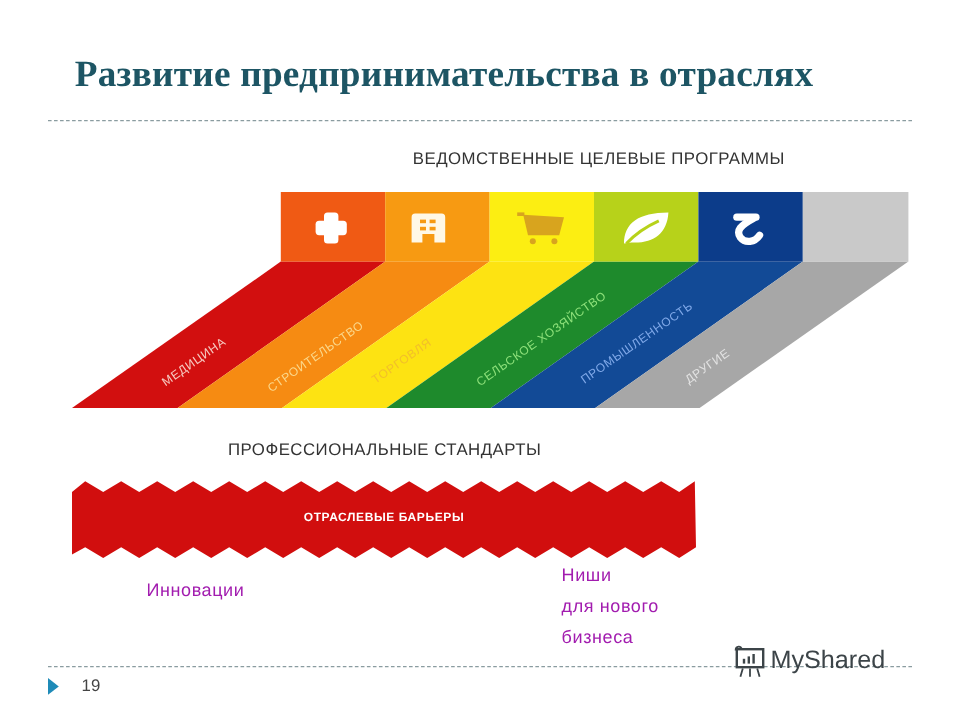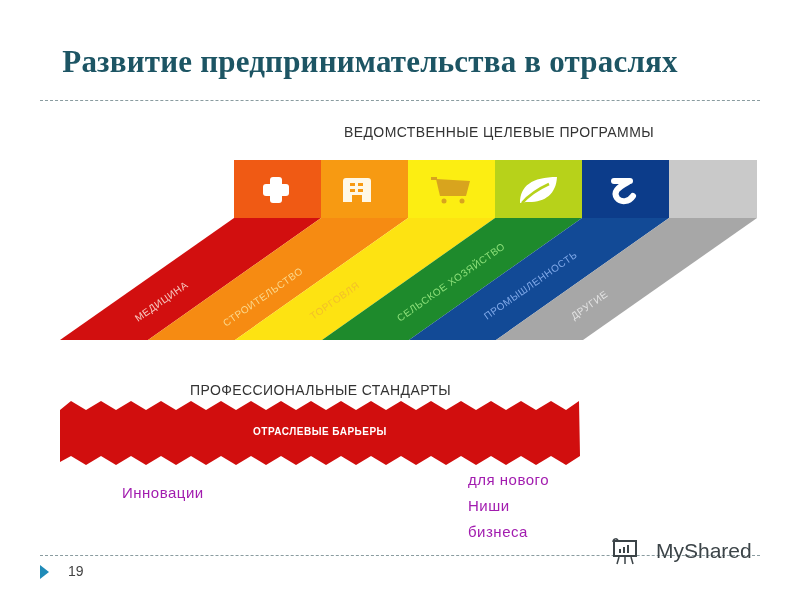--- a/index.html
+++ b/index.html
@@ -3,29 +3,29 @@
   <meta charset="utf-8">
   <style>
     html, body { margin: 0; padding: 0; }
     body { width: 800px; height: 600px; background: #ffffff; position: relative; overflow: hidden; font-family: "Liberation Sans", sans-serif; }
     .title { position: absolute; left: 0; top: 44px; width: 740px; text-align: center; font-family: "Liberation Serif", serif; font-weight: bold; font-size: 31px; color: #1d5564; letter-spacing: 0.2px; }
     .rule { position: absolute; left: 40px; width: 720px; height: 0; border-top: 1px dashed #8a9ca0; }
     .rule.top { top: 100px; }
     .rule.bottom { top: 555px; }
     .caption { position: absolute; font-size: 14px; color: #333; letter-spacing: 0.4px; white-space: nowrap; }
     .caption.programs { left: 344px; top: 124px; }
-    .caption.standards { left: 190px; top: 382px; }
+    .caption.standards { left: 190px; top: 366px; }
     svg.diagram { position: absolute; left: 0; top: 0; }
     .banner-text { position: absolute; left: 60px; top: 426px; width: 520px; text-align: center; font-weight: bold; color: #ffffff; font-size: 10px; letter-spacing: 0.5px; }
     .big { position: absolute; font-size: 15px; color: #a21caf; line-height: 26px; letter-spacing: 0.5px; }
     .big.innov { left: 122px; top: 480px; }
     .big.niches { left: 468px; top: 467px; }
     .footer-arrow { position: absolute; left: 40px; top: 565px; width: 0; height: 0; border-top: 7px solid transparent; border-bottom: 7px solid transparent; border-left: 9px solid #1f8bb8; }
     .page-num { position: absolute; left: 68px; top: 563px; font-size: 14px; color: #444; }
-    .watermark { position: absolute; left: 610px; top: 536px; display: flex; align-items: center; gap: 16px; }
+    .watermark { position: absolute; left: 610px; top: 536px; display: flex; align-items: center; gap: 2px; }
     .watermark .wm-text { font-size: 21px; color: #3c4448; font-family: "Liberation Sans", sans-serif; }
   </style>
 </head>
 <body>
 
 <div class="title">Развитие предпринимательства в отраслях</div>
 <div class="rule top"></div>
 
 <div class="caption programs">ВЕДОМСТВЕННЫЕ ЦЕЛЕВЫЕ ПРОГРАММЫ</div>
 
@@ -85,22 +85,22 @@
   </g>
 
   <polygon fill="#d10e0e" points="60,410 71,401 86,410 101,401 116,410 131,401 146,410 161,401 176,410 191,401 206,410 221,401 236,410 251,401 266,410 281,401 296,410 311,401 326,410 341,401 356,410 371,401 386,410 401,401 416,410 431,401 446,410 461,401 476,410 491,401 506,410 521,401 536,410 551,401 566,410 579,401 580,456 566,465 551,456 536,465 521,456 506,465 491,456 476,465 461,456 446,465 431,456 416,465 401,456 386,465 371,456 356,465 341,456 326,465 311,456 296,465 281,456 266,465 251,456 236,465 221,456 206,465 191,456 176,465 161,456 146,465 131,456 116,465 101,456 86,465 71,456 60,462"></polygon>
 </svg>
 
 <div class="caption standards">ПРОФЕССИОНАЛЬНЫЕ СТАНДАРТЫ</div>
 <div class="banner-text">ОТРАСЛЕВЫЕ БАРЬЕРЫ</div>
 
 <div class="big innov">Инновации</div>
 <div class="big niches">
+  <div>Ниши</div>
   <div>для нового</div>
-  <div>Ниши</div>
   <div>бизнеса</div>
 </div>
 
 <div class="rule bottom"></div>
 <div class="footer-arrow"></div>
 <div class="page-num">19</div>
 
 <div class="watermark">
   <svg width="30" height="30" viewBox="0 0 30 30">
     <rect x="4" y="5" width="22" height="15" fill="none" stroke="#3c4448" stroke-width="2"></rect>

